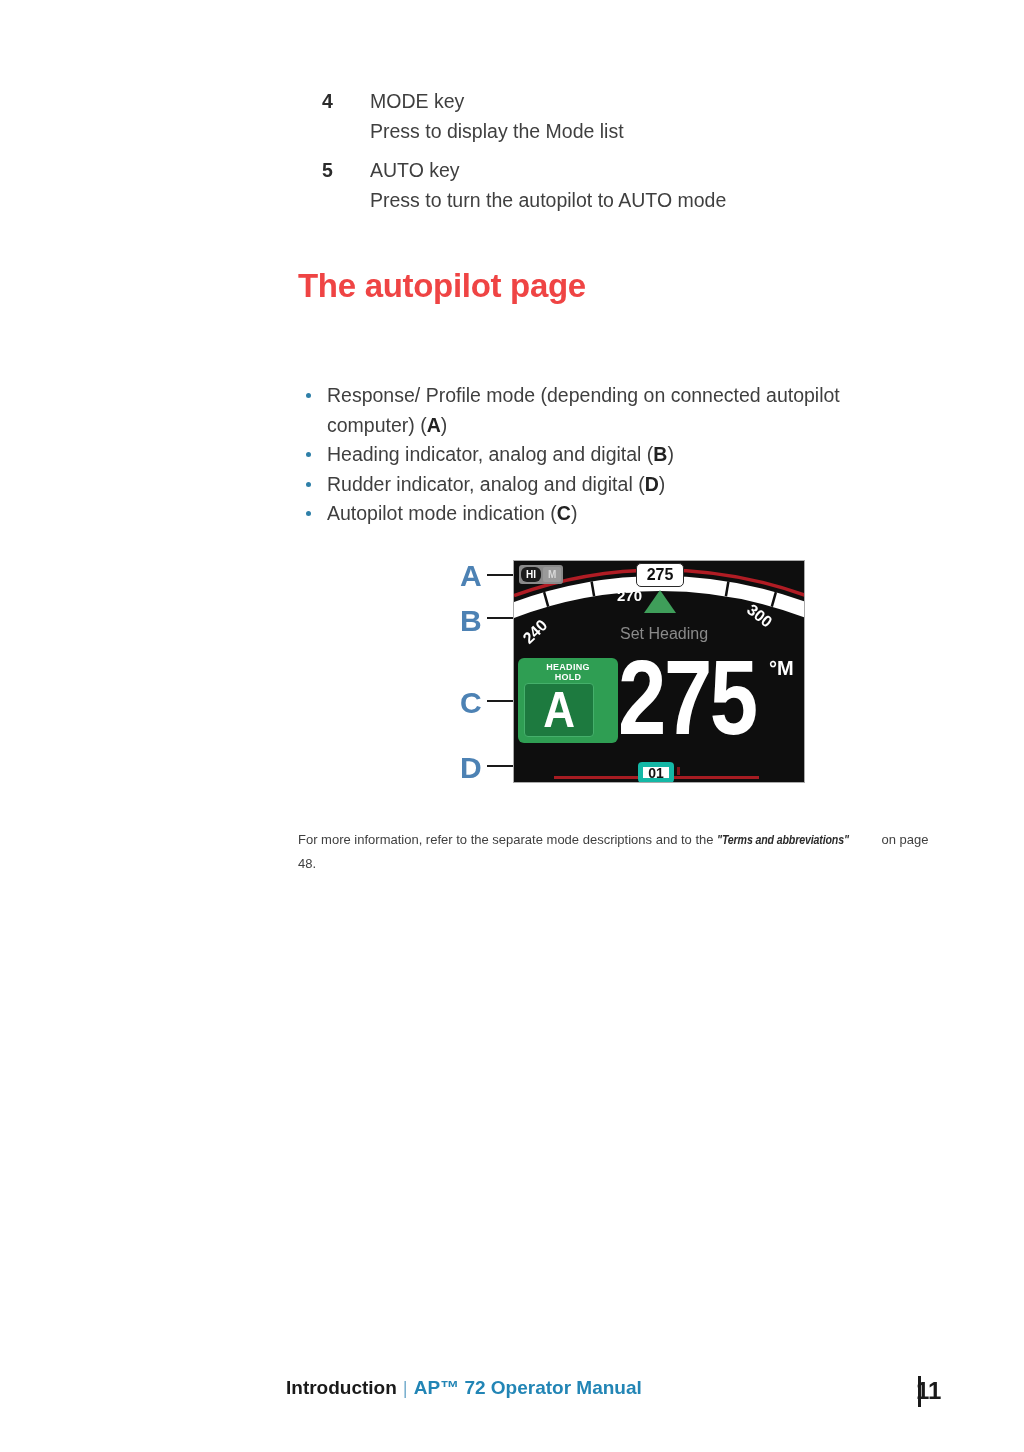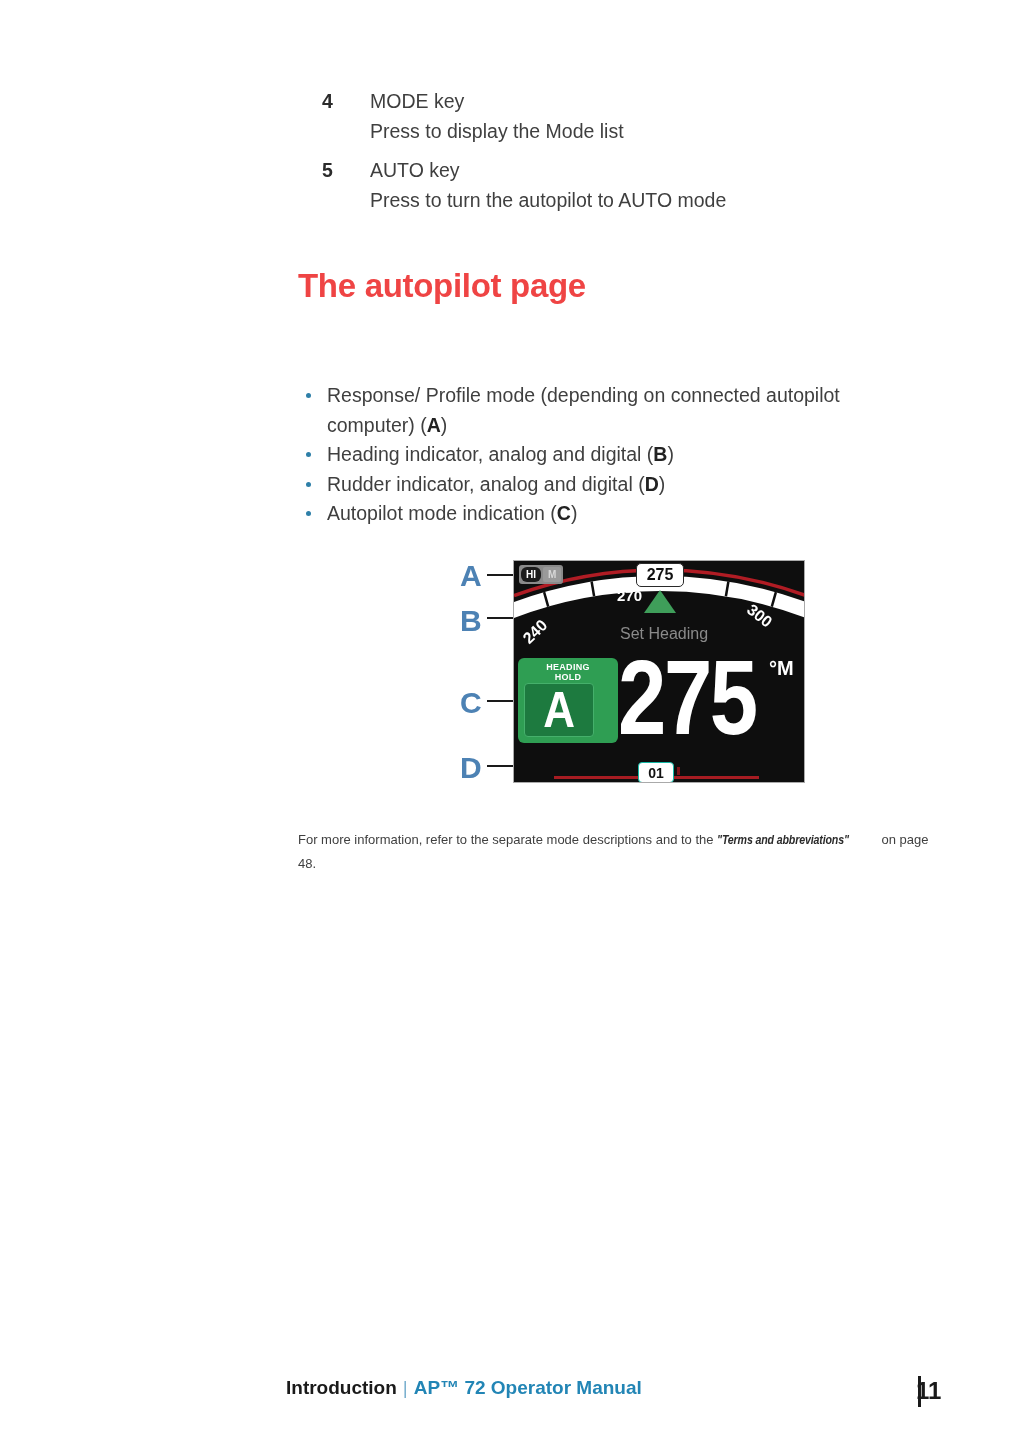--- a/index.html
+++ b/index.html
@@ -141,21 +141,21 @@
   .rudder-line {
     position:absolute; left:40px; top:215px; width:205px; height:3px;
     background:#a61c22;
   }
   .rudder-tick {
     position:absolute; left:163px; top:206px; width:3px; height:8px;
     background:#7e1318;
   }
   .rudder-box {
     position:absolute; left:124px; top:201px; width:36px; height:21px;
-    background:#ffffff; border:1px solid #14b8a6; border-radius:4px;
+    background:#ffffff; border:5px solid #14b8a6; border-radius:4px;
     color:#111; font-size:14px; font-weight:700;
     display:flex; align-items:center; justify-content:center;
   }
 
   
   .footer-left {
     position:absolute; top:1377px; left:286px;
     font-size:19px; font-weight:700; white-space:nowrap;
   }
   .footer-section { color:#1a1a1a; }

